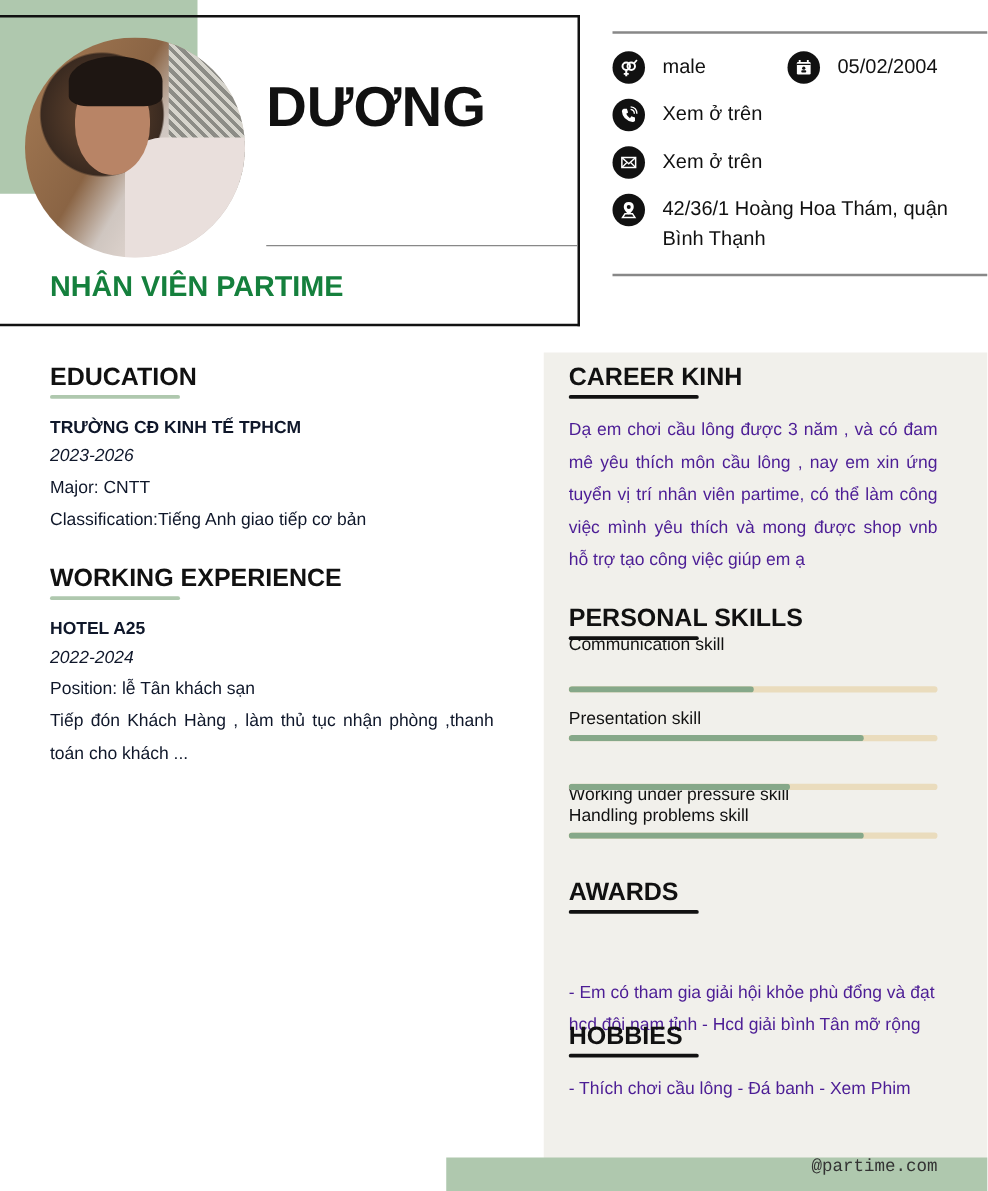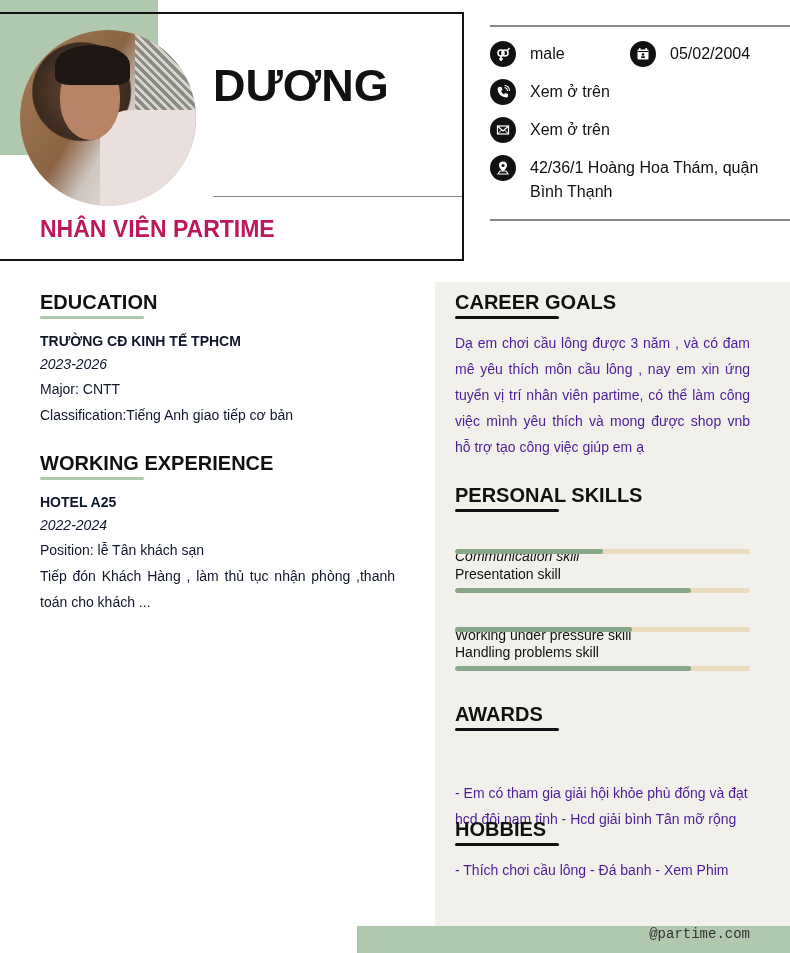--- a/index.html
+++ b/index.html
@@ -12,21 +12,21 @@
             background: radial-gradient(circle at 35% 35%, #6b4a32 0%, #3a2a20 30%, transparent 31%),
                         linear-gradient(120deg, #a77c55 0%, #8a6444 40%, #cfc6c0 55%, #e8dcd6 75%, #9a9a94 100%); }
   .avatar .shirt { position: absolute; left: 80px; top: 80px; width: 110px; height: 110px; background: #e9dfdc; border-radius: 30px 0 0 0; }
   .avatar .face { position: absolute; left: 40px; top: 30px; width: 60px; height: 80px; background: #b88466; border-radius: 45% 45% 50% 50%; }
   .avatar .hair { position: absolute; left: 35px; top: 15px; width: 75px; height: 40px; background: #1e1612; border-radius: 50% 50% 20% 20%; }
   .avatar .wall { position: absolute; left: 115px; top: 0; width: 70px; height: 120px;
                   background: repeating-linear-gradient(45deg, #8c8c86 0 3px, #d6d4cc 3px 6px); }
 
   .name { position: absolute; left: 213px; top: 55px; width: 245px; font-weight: bold; font-size: 45px; line-height: 62px; color: #111; }
   .name-rule { position: absolute; left: 213px; top: 196px; width: 249px; height: 1px; background: #888; }
-  .job-title { position: absolute; left: 40px; top: 216px; font-weight: bold; font-size: 23px; color: #be185d; }
+  .job-title { position: absolute; left: 40px; top: 216px; font-weight: bold; font-size: 23px; color: #15803d; }
 
   .contact-rule { position: absolute; left: 490px; width: 300px; height: 2px; background: #888; }
   .contact-item { position: absolute; display: flex; align-items: flex-start; font-size: 16px; line-height: 24px; color: #111; }
   .icon-circle { width: 26px; height: 26px; border-radius: 50%; background: #111; display: flex; align-items: center; justify-content: center; flex-shrink: 0; margin-right: 14px; margin-top: -1px; }
   .icon-circle svg { width: 16px; height: 16px; }
 
   .section-title { position: absolute; font-weight: bold; font-size: 20px; color: #111; }
   .underline { position: absolute; height: 3px; border-radius: 2px; }
   .u-green { background: #afc8ae; width: 104px; }
   .u-dark { background: #111; width: 104px; }
@@ -138,28 +138,28 @@
 
 <div class="section-title" style="left:40px; top:452px;">WORKING EXPERIENCE</div>
 <div class="underline u-green" style="left:40px; top:477px;"></div>
 <div class="left-text bold-upper" style="top:489px;">HOTEL A25</div>
 <div class="left-text italic" style="top:512px;">2022-2024</div>
 <div class="left-text" style="top:537px;">Position: lễ Tân khách sạn</div>
 <div class="left-text justify" style="top:563px;">Tiếp đón Khách Hàng , làm thủ tục nhận phòng ,thanh toán cho khách ...</div>
 
 <div class="right-panel"></div>
 
-<div class="section-title" style="left:455px; top:291px;">CAREER GOALS</div>
+<div class="section-title" style="left:455px; top:291px;">CAREER KINH</div>
 <div class="underline u-dark" style="left:455px; top:316px;"></div>
 <div class="right-text justify" style="top:330px;">Dạ em chơi cầu lông được 3 năm , và có đam mê yêu thích môn cầu lông , nay em xin ứng tuyển vị trí nhân viên partime, có thể làm công việc mình yêu thích và mong được shop vnb hỗ trợ tạo công việc giúp em ạ</div>
 
 <div class="section-title" style="left:455px; top:484px;">PERSONAL SKILLS</div>
 <div class="underline u-dark" style="left:455px; top:509px;"></div>
 
-<div class="skill-label" style="top:548px;font-style:italic;">Communication skill</div>
+<div class="skill-label" style="top:507px;">Communication skill</div>
 <div class="skill-track" style="top:549px;">
     <div class="skill-fill" style="width:50%;"></div>
   </div>
 
 <div class="skill-label" style="top:566px;">Presentation skill</div>
 <div class="skill-track" style="top:588px;">
     <div class="skill-fill" style="width:80%;"></div>
   </div>
 
 <div class="skill-label" style="top:605px;margin-top:22px;">Working under pressure skill</div>

